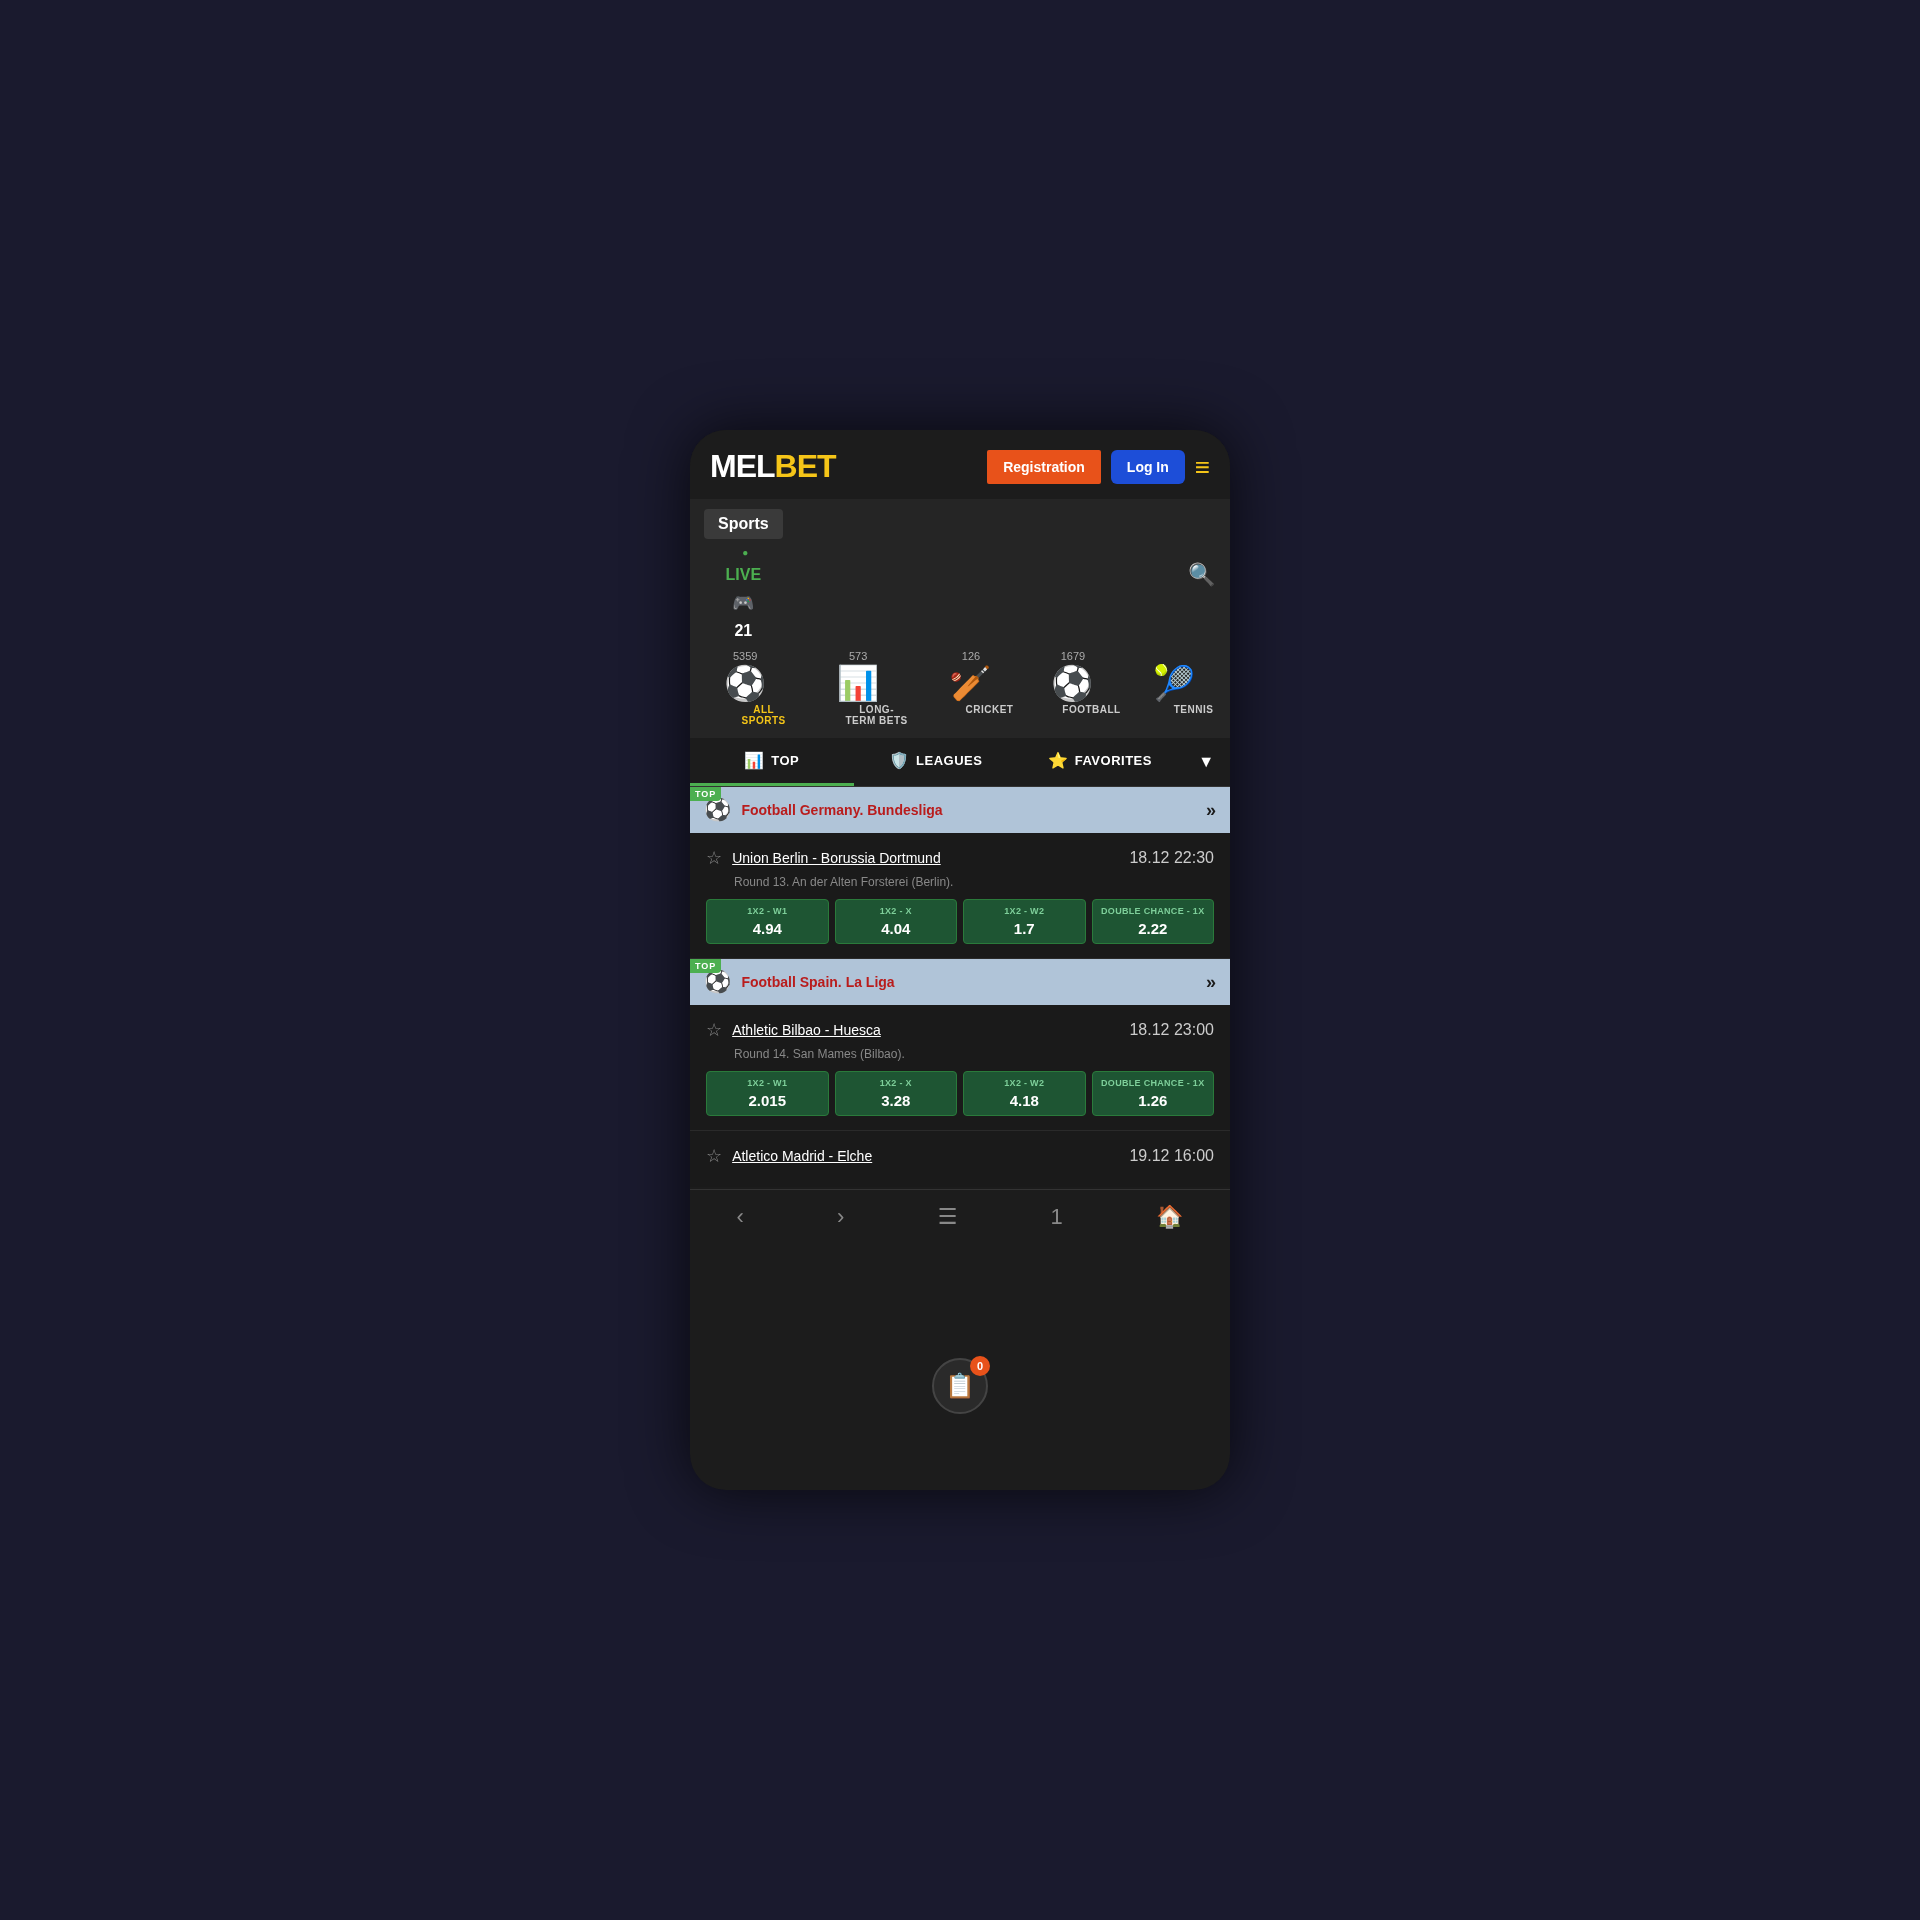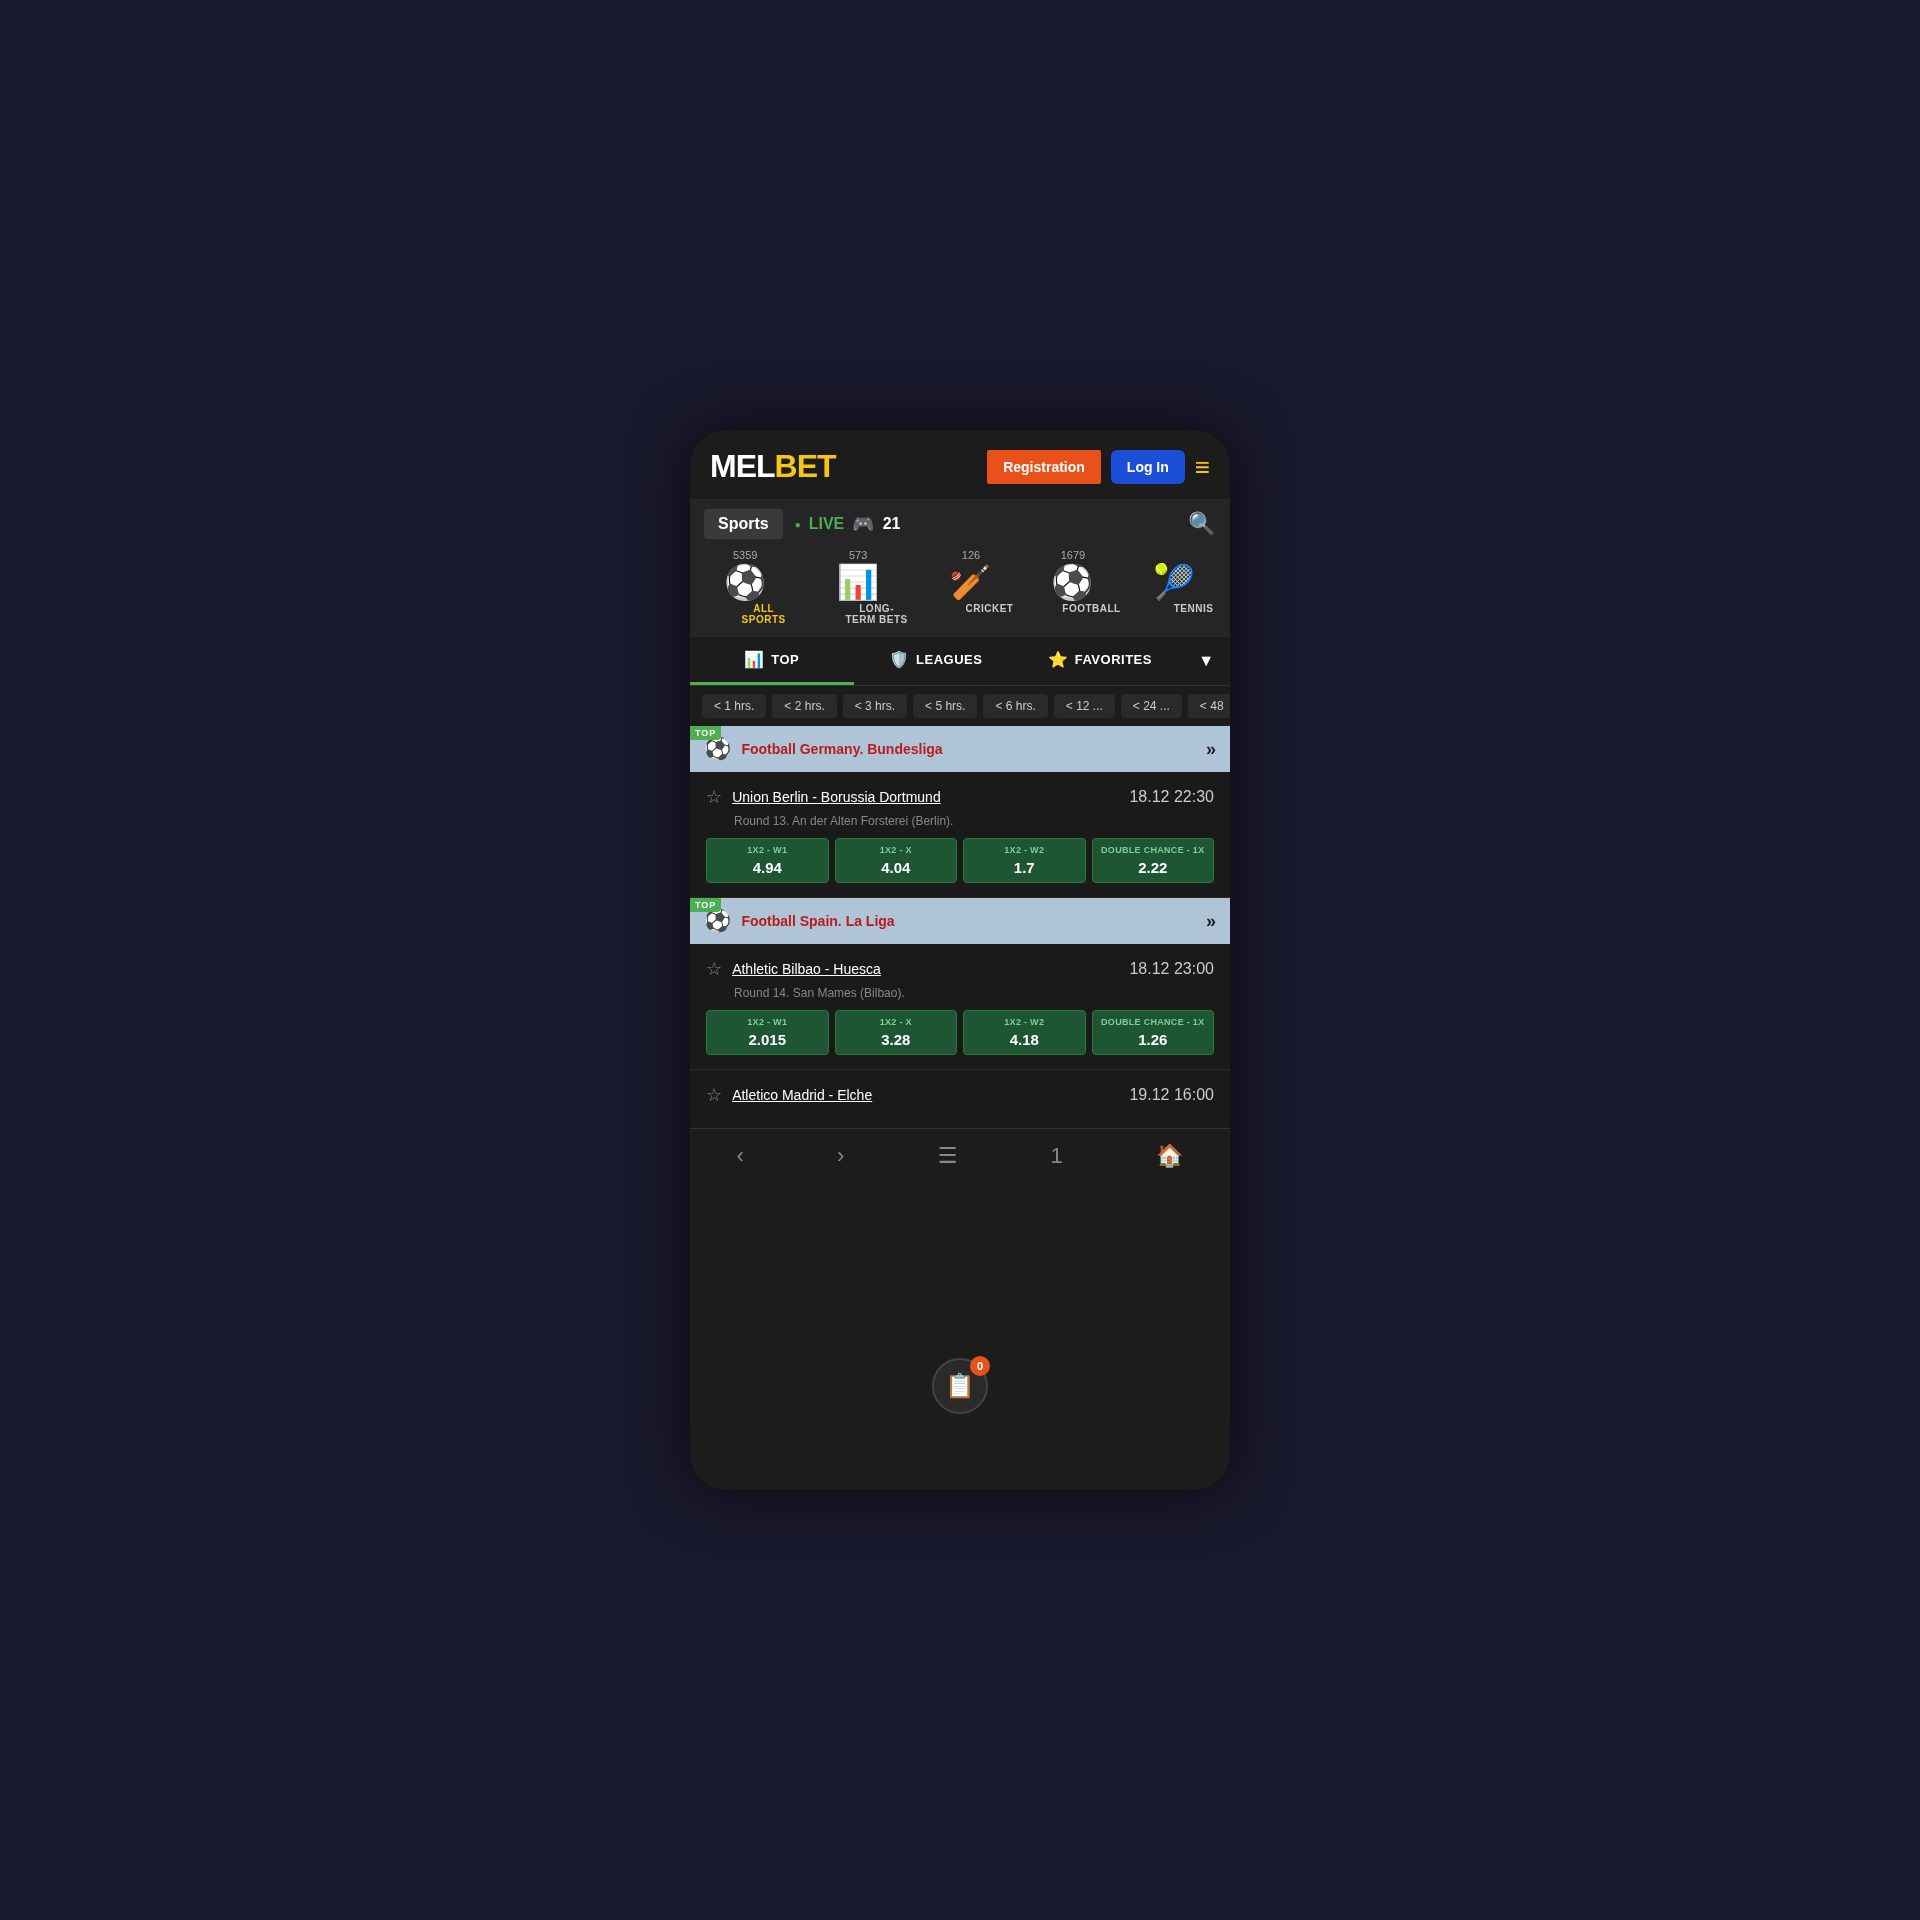--- a/index.html
+++ b/index.html
@@ -69,20 +69,21 @@
       background: #252525;
       padding: 10px 14px 0;
       display: flex;
       align-items: center;
       justify-content: space-between;
     }
     .sports-nav-left {
       display: flex;
       align-items: center;
       gap: 8px;
+      flex-direction: column;
     }
     .sports-label {
       background: #3a3a3a;
       color: #fff;
       font-size: 16px;
       font-weight: 700;
       padding: 6px 14px;
       border-radius: 4px;
     }
     .live-dot { color: #4caf50; font-size: 10px; margin-left: 4px; }
@@ -415,30 +416,20 @@
     </div>
     <div class="sub-tab">
       <span class="sub-tab-icon">⭐</span>
       <span>FAVORITES</span>
     </div>
     <div class="filter-btn">
       <span class="filter-icon">▼</span>
     </div>
   </div>
 
-  <div class="time-filter">
-    <span class="time-chip">&lt; 1 hrs.</span>
-    <span class="time-chip">&lt; 2 hrs.</span>
-    <span class="time-chip">&lt; 3 hrs.</span>
-    <span class="time-chip">&lt; 5 hrs.</span>
-    <span class="time-chip">&lt; 6 hrs.</span>
-    <span class="time-chip">&lt; 12 ...</span>
-    <span class="time-chip">&lt; 24 ...</span>
-    <span class="time-chip">&lt; 48</span>
-  </div>
 
   <div class="league-header">
     <span class="top-badge">TOP</span>
     <div class="league-header-left">
       <span class="league-ball">⚽</span>
       <span class="league-name">Football Germany. Bundesliga</span>
     </div>
     <span class="league-chevron">»</span>
   </div>
   <div class="match-card">

